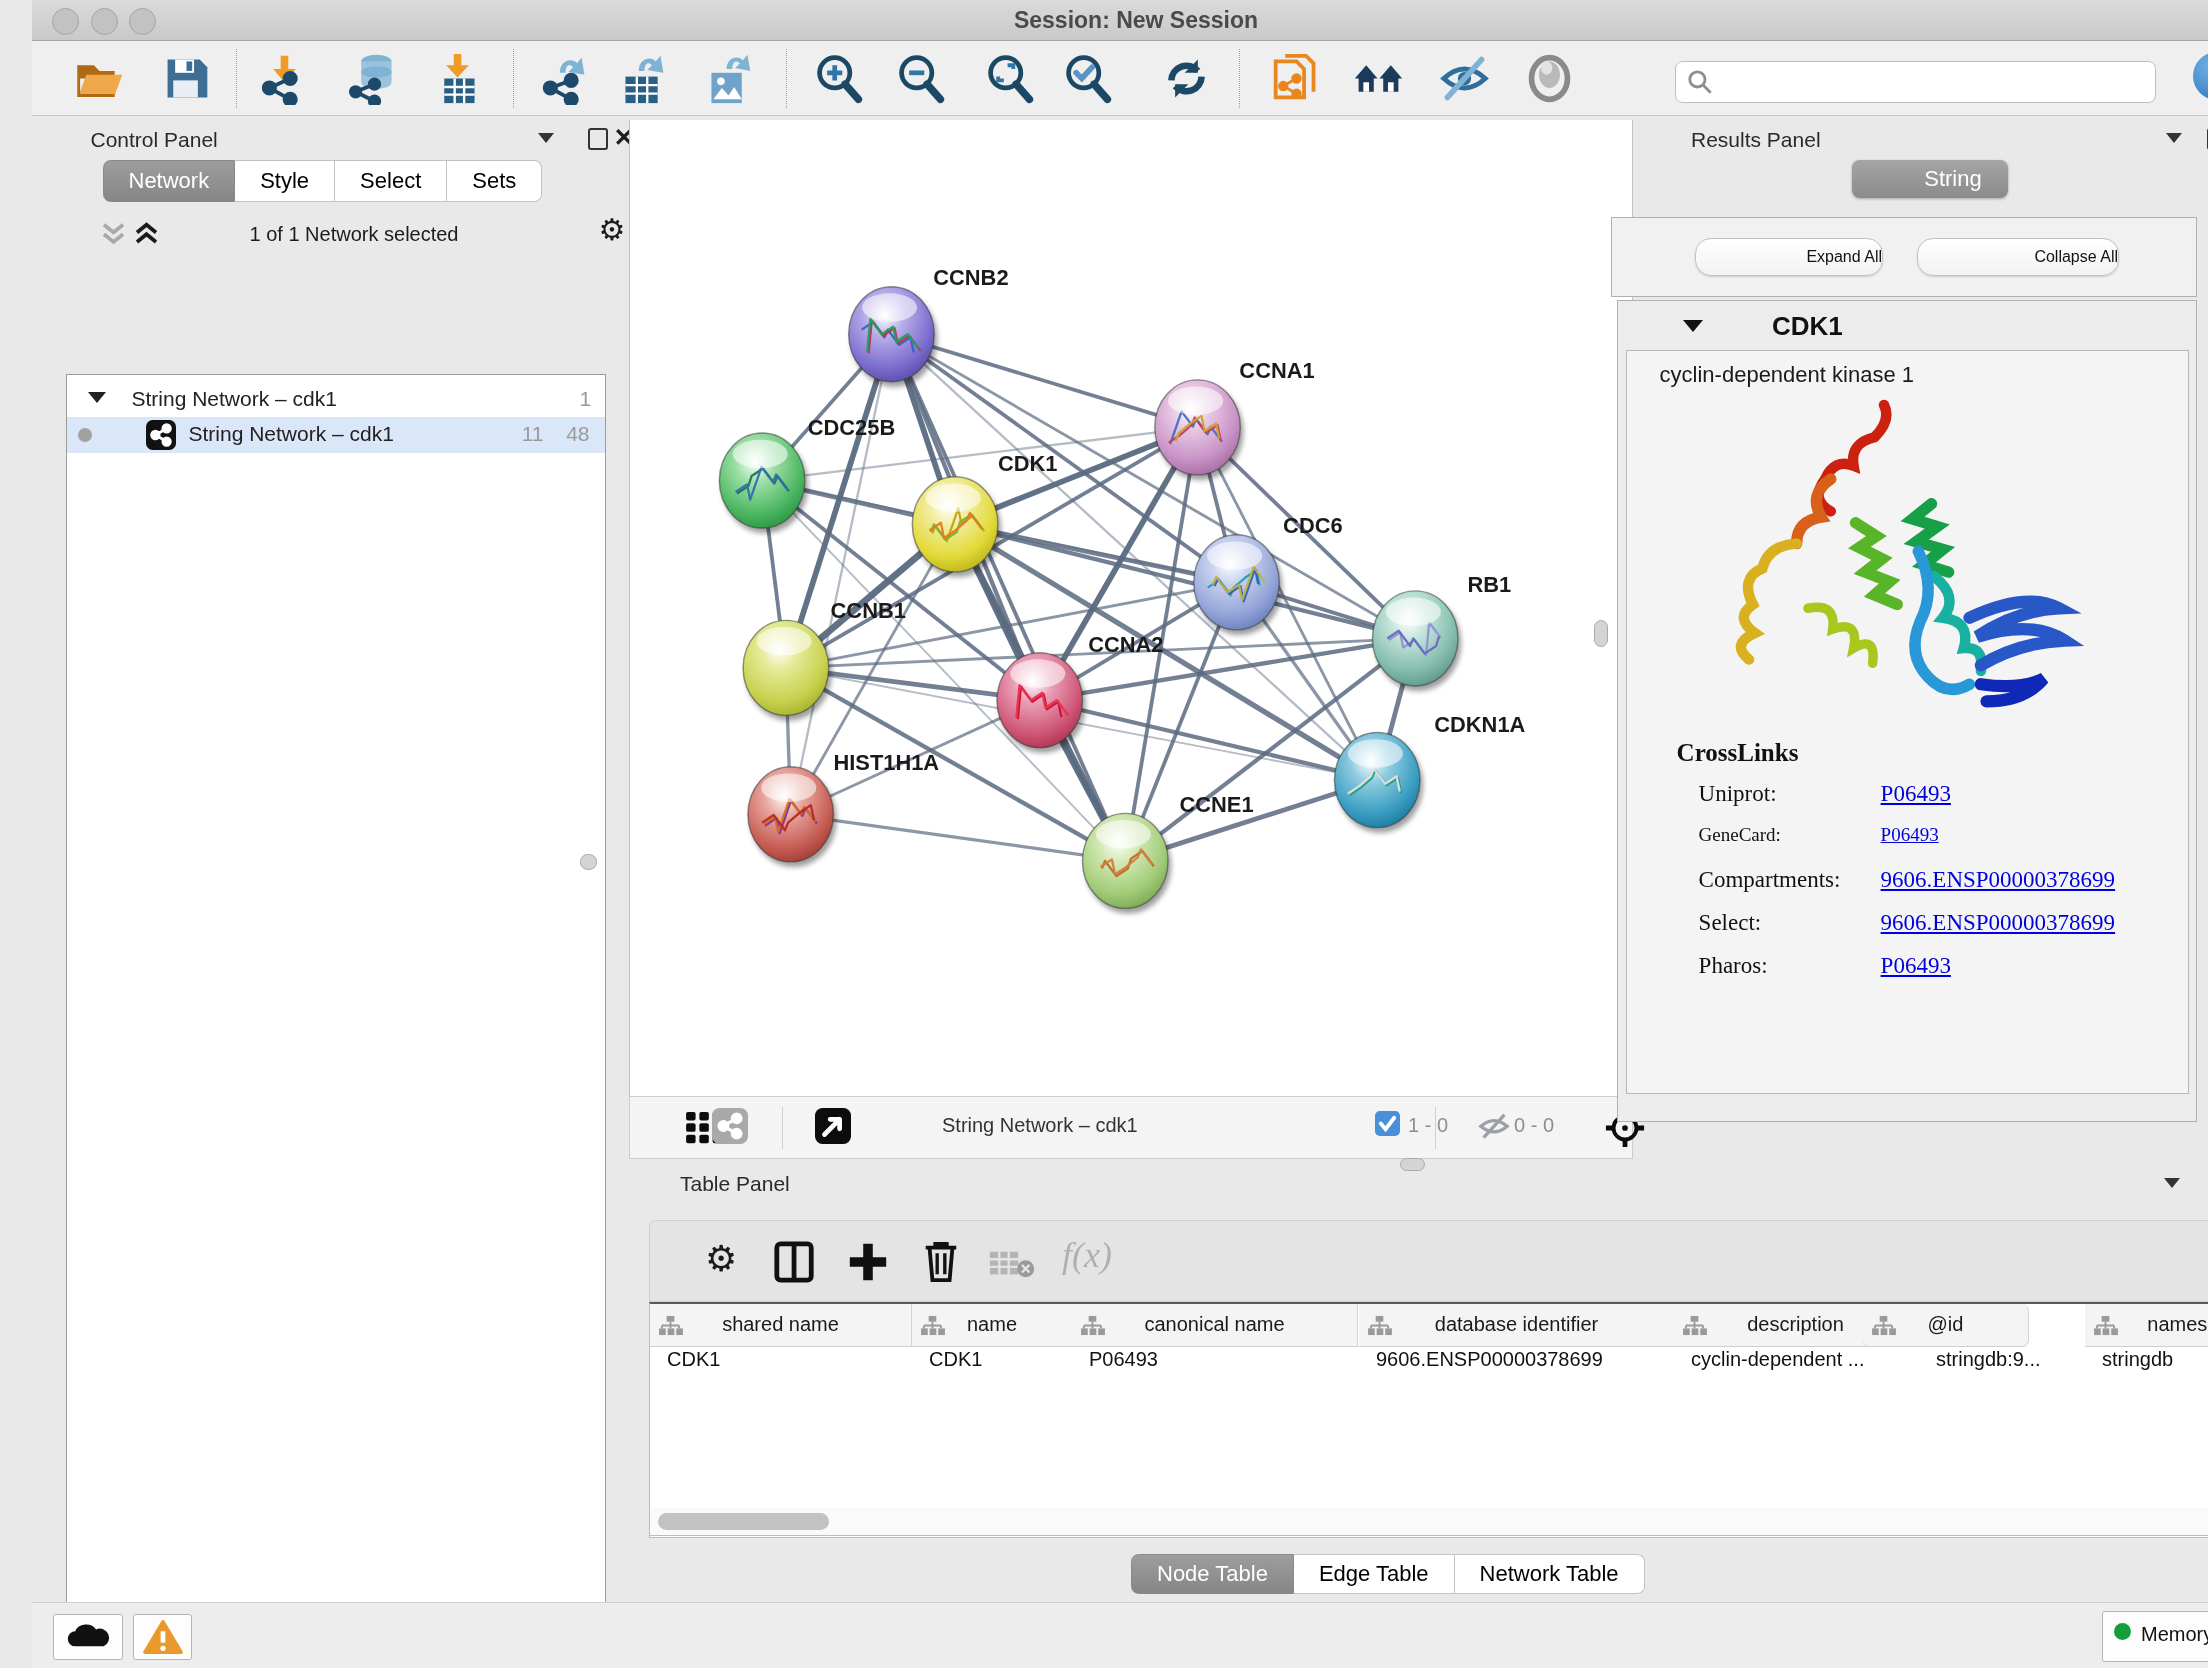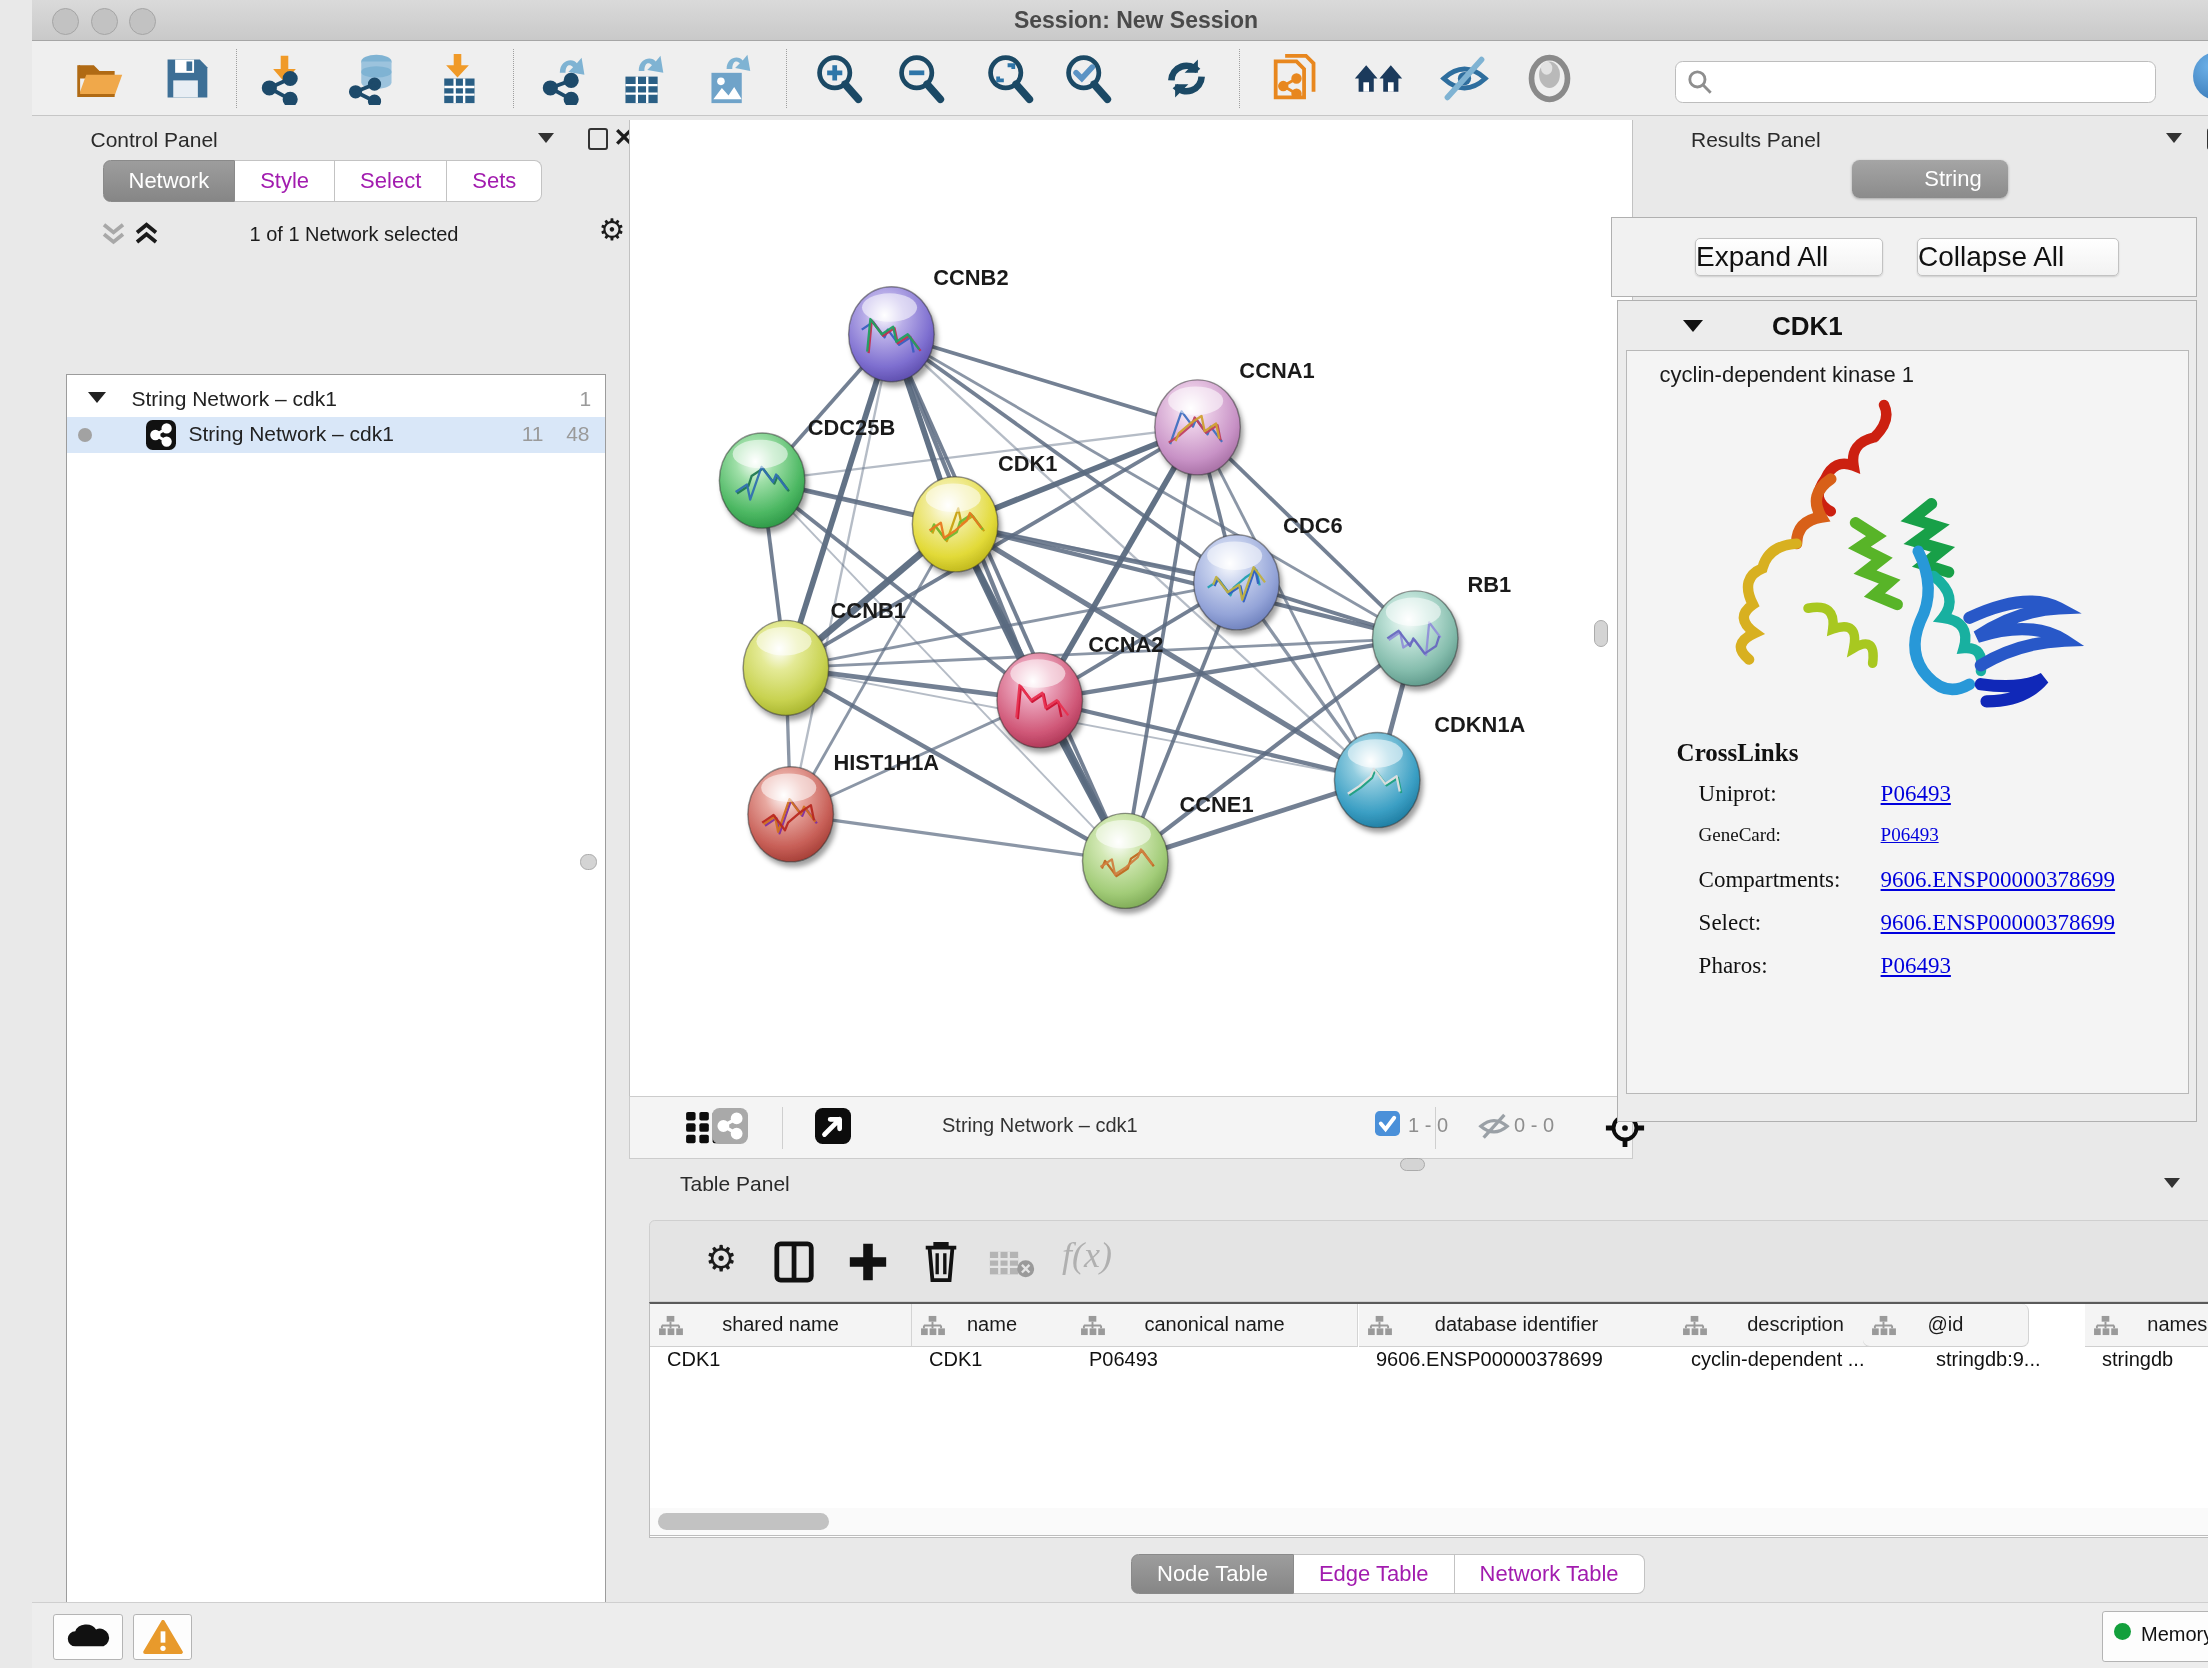--- a/index.html
+++ b/index.html
@@ -26,21 +26,21 @@
     text-align:center;line-height:48px;}
   
   .phead{font-size:21px;color:#2a2a2a;}
   .collapse-arrow{width:0;height:0;border-left:8.6px solid transparent;border-right:8.6px solid transparent;
     border-top:10.5px solid #333;display:inline-block;}
   .floatbox{width:16px;height:18px;border:2.4px solid #333;border-radius:2.9px;display:inline-block;}
   .closex{font-size:25px;font-weight:700;color:#1c1c1c;line-height:19px;}
   
   .seg{display:flex;position:absolute;}
   .seg .tab{height:40px;line-height:40px;padding:0 25px;background:#fff;border:1px solid #c3c3c3;
-    border-left:none;font-size:22px;color:#a21caf;text-align:center;}
+    border-left:none;font-size:22px;color:#000000;text-align:center;}
   .seg .tab:first-child{border-left:1px solid #c3c3c3;border-radius:7.6px 0 0 7.6px;}
   .seg .tab:last-child{border-radius:0 7.6px 7.6px 0;}
   .seg .tab.active{background:linear-gradient(#9d9d9d,#868686);color:#fff;border-color:#8a8a8a;}
   .cp-list{left:24px;top:254px;width:538px;height:1331px;background:#fff;border:1.9px solid #9c9c9c;position:absolute;}
   .cp-row{position:absolute;left:0;width:100%;height:36px;font-size:21px;}
   .cp-row .cnt{position:absolute;color:#9a9a9a;}
   .rowsel{background:#d9e7f8;}
   .sharechip{position:absolute;width:30px;height:30px;border-radius:6.7px;background:#111;}
   .graydot{position:absolute;width:14.3px;height:14.3px;border-radius:50%;background:#a2a2a2;}
   .gear{font-size:30px;color:#1b1b1b;line-height:30px;}
@@ -50,22 +50,22 @@
   .viewbar{left:597px;top:1096px;width:1002px;height:61px;background:#f4f4f4;
     border:1px solid #cccccc;border-width:1px 1px 1px 1px;}
   .vbtext{font-size:20px;color:#333;}
   .graylbl{color:#8e8e8e;font-size:20px;}
   .vsep{width:0;height:42px;border-left:1px solid #cfcfcf;position:absolute;top:9.5px;}
   .blackchip{position:absolute;width:36px;height:36px;border-radius:7.6px;background:#0c0c0c;}
   .graychip{position:absolute;width:36px;height:36px;border-radius:7.6px;background:#a9a9a9;}
   .handle{position:absolute;background:#d4d4d4;border:1px solid #ababab;border-radius:7.6px;}
   
   .rbox{position:absolute;border:1px solid #b0b0b0;}
-  .btn{background:linear-gradient(#ffffff,#f2f2f2);border:1px solid #c2c2c2;border-radius:5px;
-    font-size:28px;color:#111;text-align:left;box-shadow:0 1px 1.9px rgba(0,0,0,.15);}
+  .btn{background:linear-gradient(#ffffff,#f2f2f2);border:1px solid #c2c2c2;border-radius:16px;
+    font-size:16px;color:#111;text-align:right;box-shadow:0 1px 1.9px rgba(0,0,0,.15);}
   .stringtab{position:absolute;left:1852px;top:160px;width:110px;height:38px;border-radius:7.6px;
     background:linear-gradient(#a5a5a5,#8b8b8b);color:#fff;font-size:22px;text-align:center;line-height:38px;
     box-shadow:0 1px 2.9px rgba(0,0,0,.3);padding-left:46px;}
   .serif{font-family:"Liberation Serif","DejaVu Serif",serif;}
   .xlink{color:#0000dd;text-decoration:underline;}
   
   .tp-toolbox{left:617px;top:1220px;width:1586px;height:80px;background:#e4e4e4;
     border:1px solid #cfcfcf;border-radius:5.7px 5.7px 0 0;}
   .tp-table{left:617px;top:1302px;width:1586px;height:233px;background:#fff;
     border:1px solid #bdbdbd;border-top:2.9px solid #5a5a5a;overflow:hidden;}

